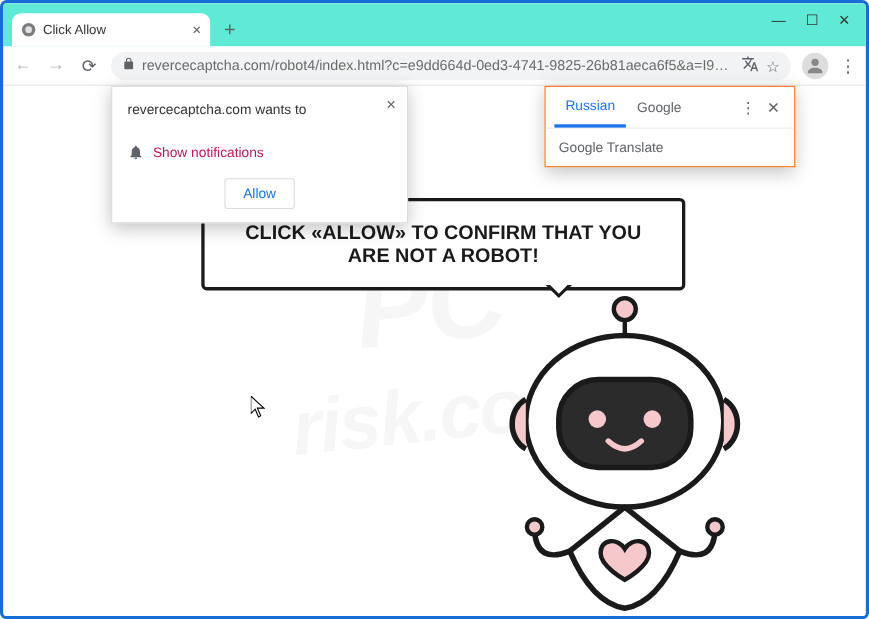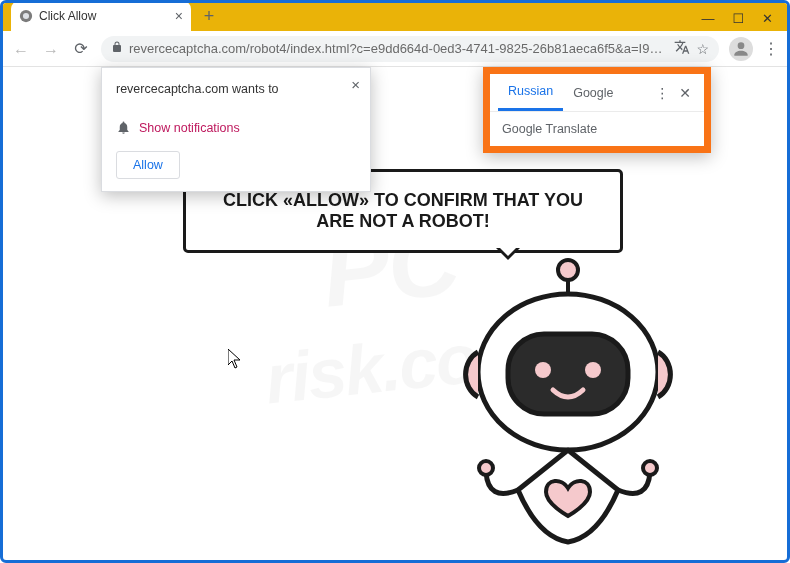--- a/index.html
+++ b/index.html
@@ -8,22 +8,22 @@
     background: #fff;
     width: 790px;
     height: 563px;
     overflow: hidden;
     position: relative;
     border: 3px solid #166dd6;
     border-radius: 6px;
   }
   
   .titlebar {
-    height: 28px;
-    background: #eab308;
+    height: 39px;
+    background: #5eead4;
     display: flex;
     align-items: flex-end;
     padding: 0 8px 0 8px;
     position: relative;
   }
   .tab {
     background: #fff;
     height: 30px;
     width: 180px;
     border-radius: 8px 8px 0 0;
@@ -157,34 +157,34 @@
     box-shadow: 0 4px 16px rgba(0,0,0,0.25);
     padding: 14px 14px 12px 14px;
     font-size: 12.5px;
     color: #333;
     z-index: 20;
   }
   .perm-pop .close { position: absolute; right: 10px; top: 8px; color: #5f6368; cursor: pointer; font-size: 15px;}
   .perm-pop .line1 { margin-bottom: 24px; }
   .perm-pop .line2 { display: flex; align-items: center; gap: 8px; color: #be185d; margin-bottom: 16px;}
   .perm-pop .bell { width: 15px; height: 15px; }
-  .perm-pop .btns { display: flex; justify-content: space-between; gap: 8px;}
+  .perm-pop .btns { display: flex; justify-content: center; gap: 8px;}
   .perm-pop button {
     background: #fff; border: 1px solid #dadce0; color: #1a73e8;
     font-size: 12.5px; padding: 6px 16px; border-radius: 3px; cursor: pointer;
   }
 
   
   .trans-pop {
     position: absolute;
     top: 0px;
-    left: 480px;
+    left: 492px;
     width: 228px;
     background: #fff;
-    border: 7px solid #f97316;
+    border: 1px solid #f97316;
     box-shadow: 0 4px 16px rgba(0,0,0,0.25);
     z-index: 20;
     font-size: 12.5px;
   }
   .trans-pop .tabs { display: flex; align-items: center; padding: 0 8px; height: 38px; border-bottom: 1px solid #ebebeb;}
   .trans-pop .ttab { padding: 0 10px; height: 100%; display: flex; align-items: center; cursor: pointer; color: #5f6368;}
   .trans-pop .ttab.active { color: #1a73e8; border-bottom: 3px solid #1a73e8; font-weight: 500;}
   .trans-pop .spacer { flex: 1; }
   .trans-pop .kb { color: #5f6368; cursor: pointer; padding: 0 5px; font-size: 14px;}
   .trans-pop .footer { padding: 10px 12px; color: #5f6368;}

